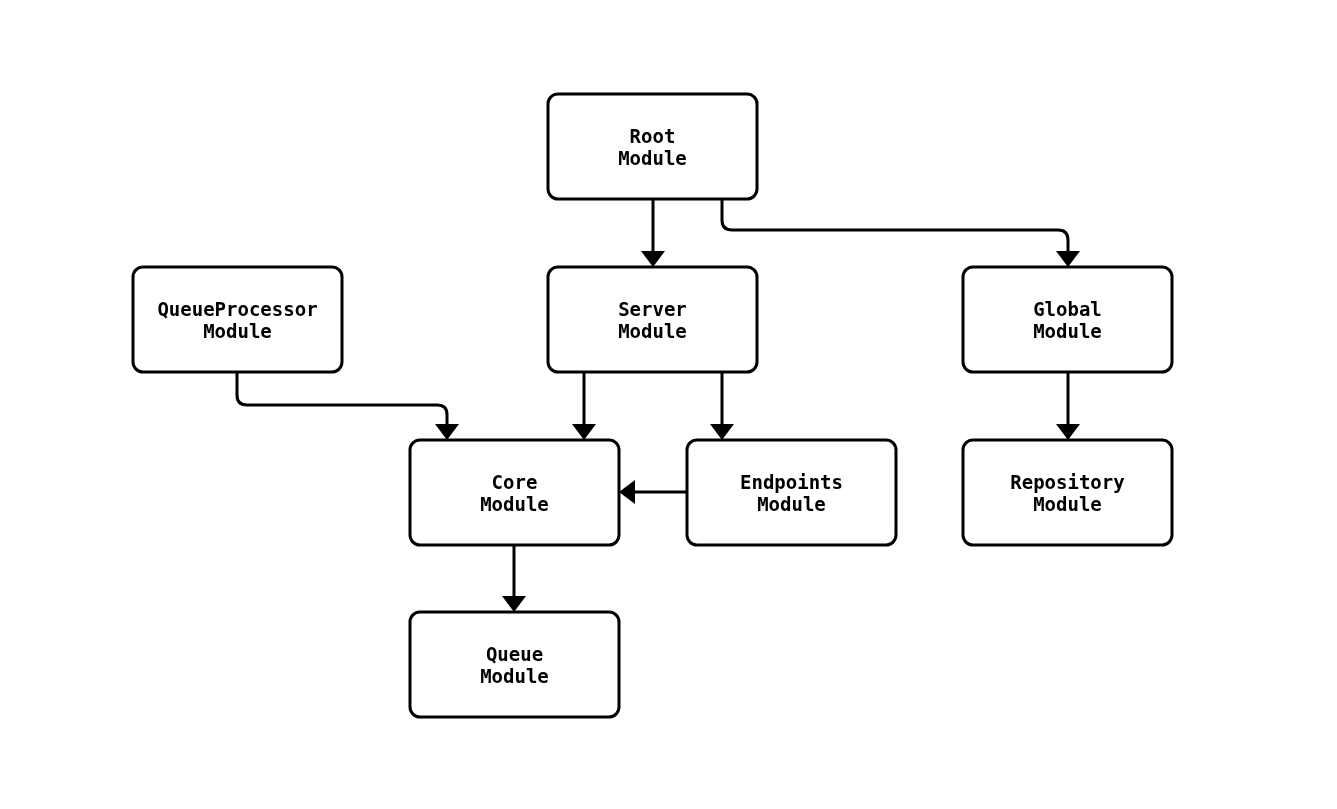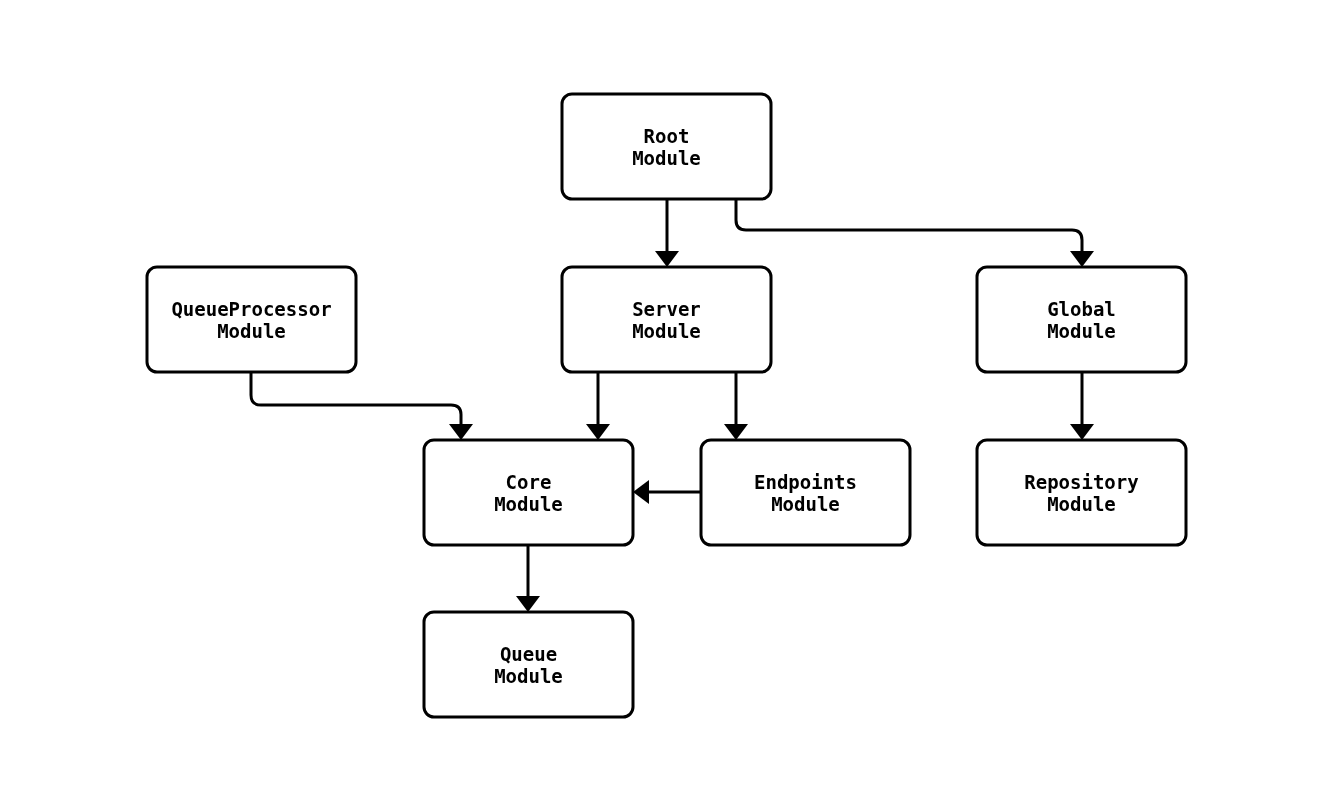--- a/index.html
+++ b/index.html
@@ -6,21 +6,20 @@
     margin: 0;
     padding: 0;
     background: #ffffff;
   }
   .stage {
     position: relative;
     width: 1230px;
     height: 809px;
     background: #ffffff;
     overflow: hidden;
-    padding-left: 14px;
   }
   svg text {
     font-family: "DejaVu Sans Mono", monospace;
     font-weight: bold;
     font-size: 19px;
   }
 </style>
 </head>
 <body>
 

